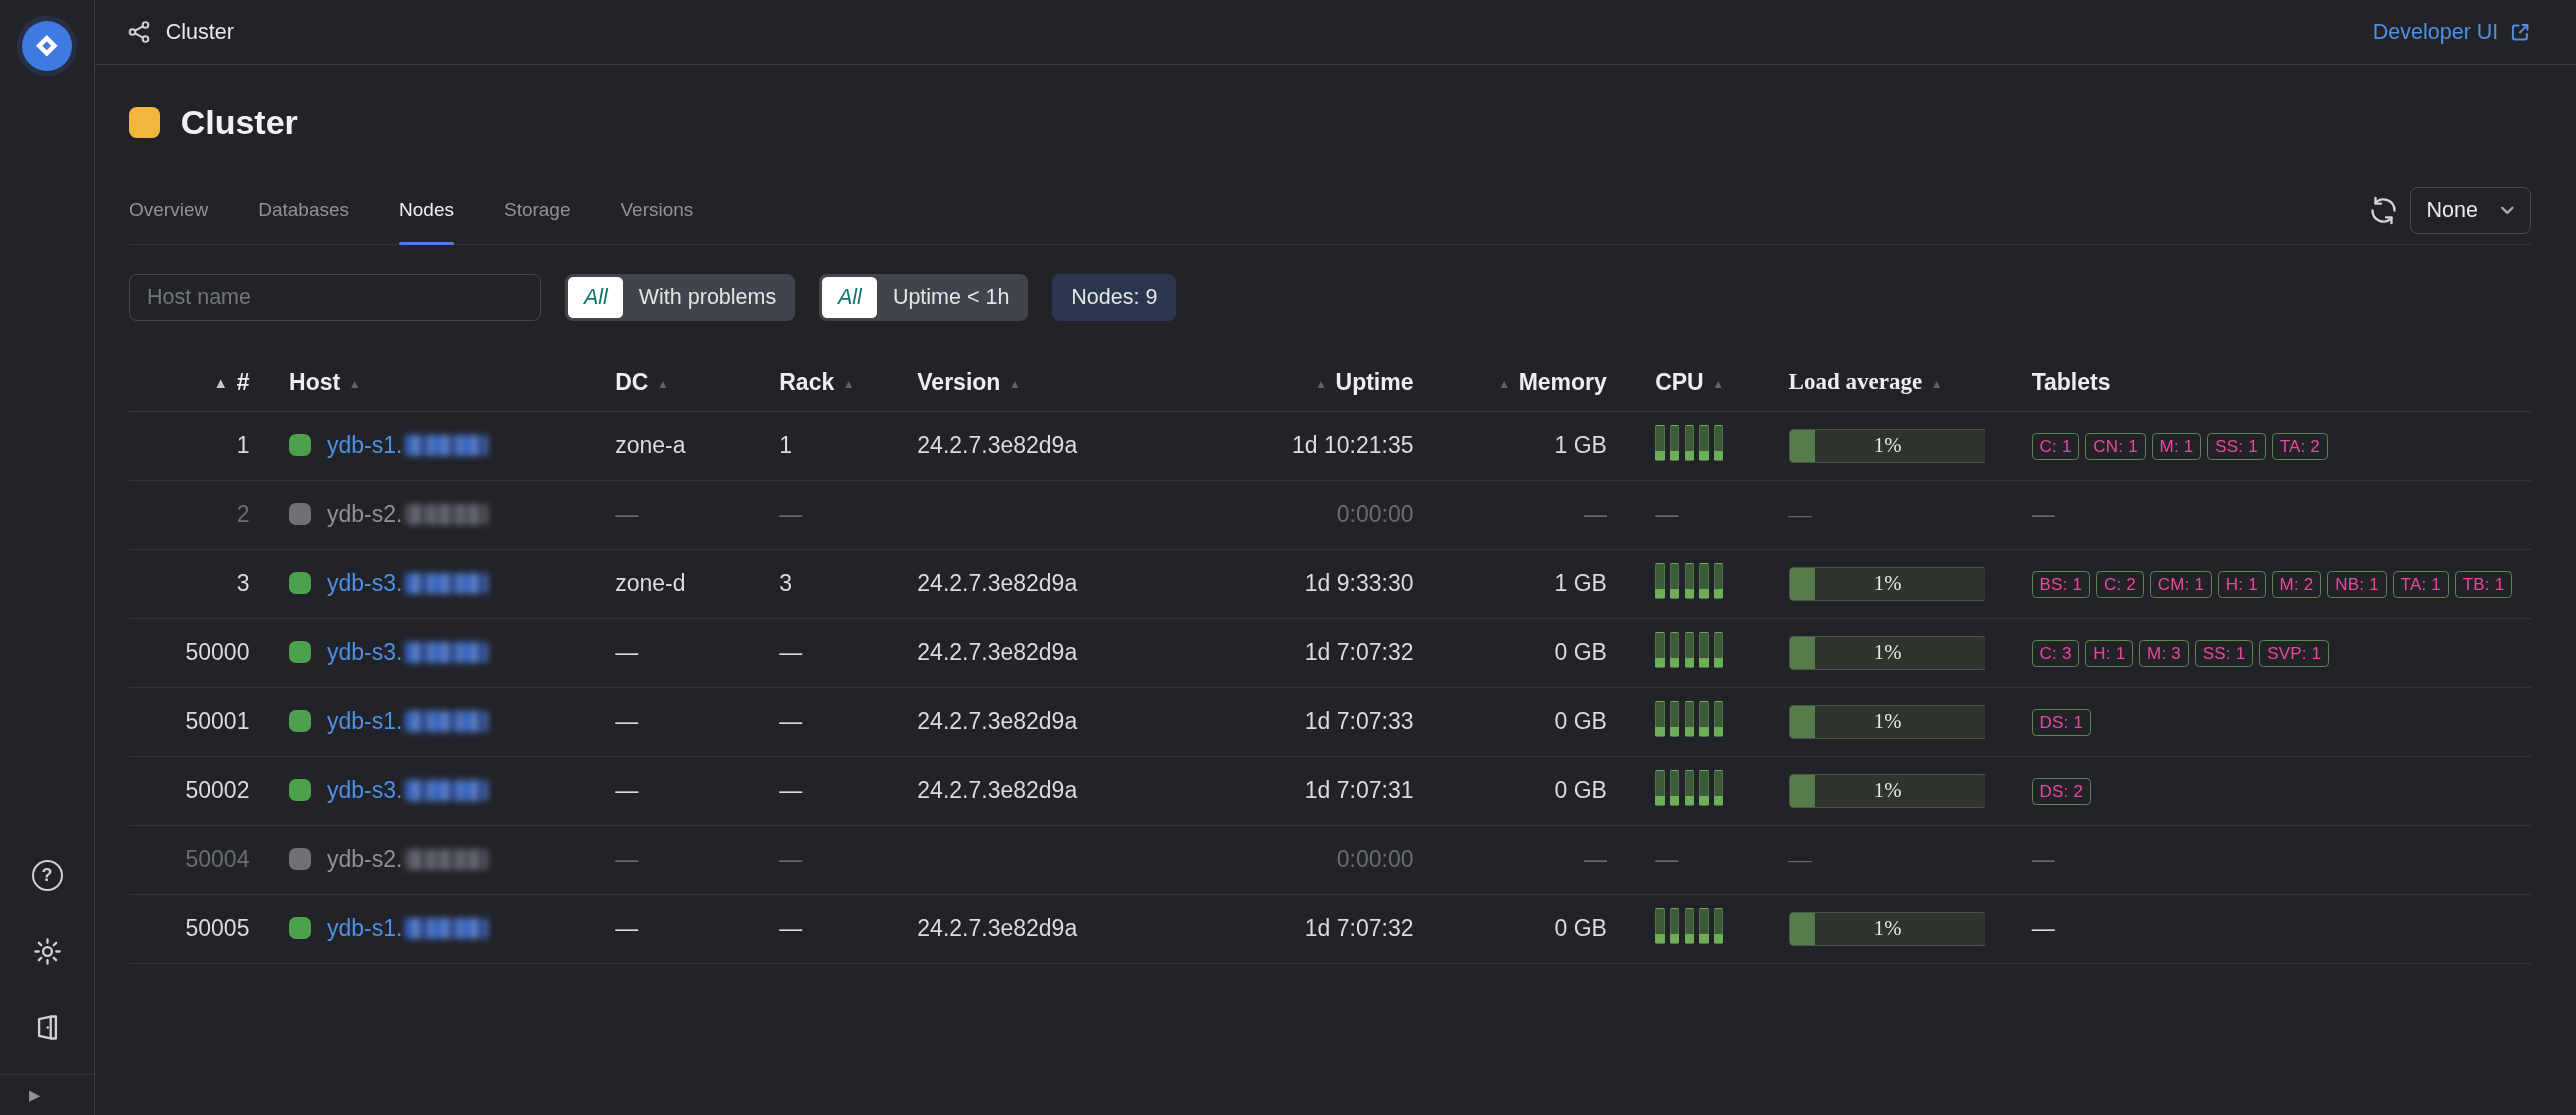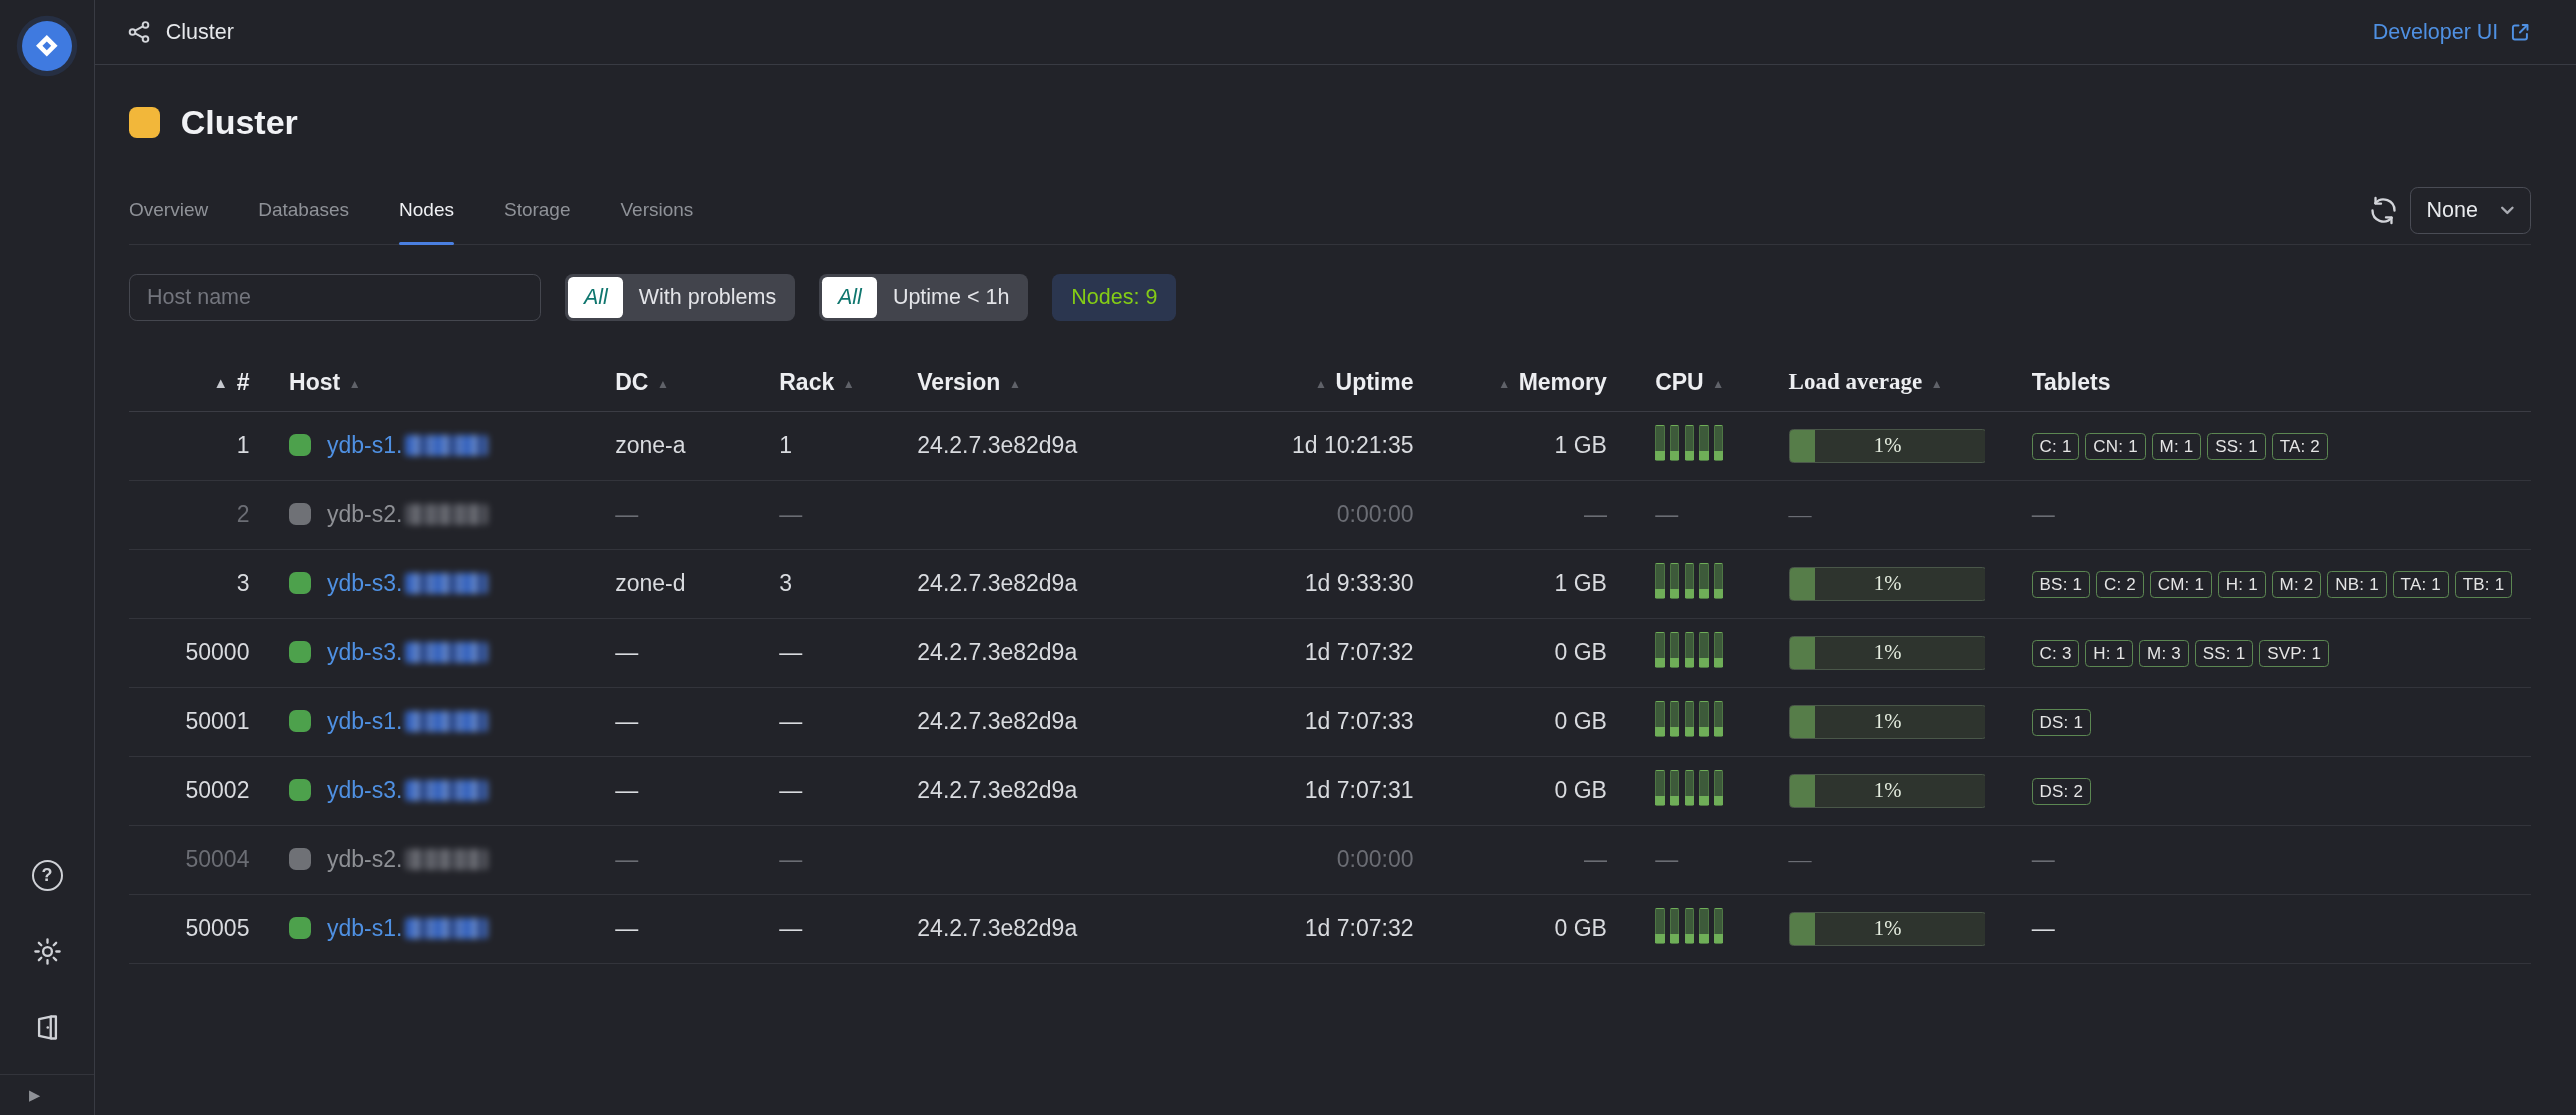--- a/index.html
+++ b/index.html
@@ -45,21 +45,21 @@
     justify-content:space-between; padding:0 12px 0 15.5px; font-size:21.5px; color:#e8eaed; gap:12px; cursor:pointer; }
 
   
   .filters-row { margin-top:29px; display:flex; align-items:center; gap:24px; }
   .host-input { width:412px; height:47px; background:transparent; border:0.9px solid #45474f; border-radius:7.8px;
     color:#e8eaed; font-size:21.5px; padding:0 17px; outline:none; font-family:inherit; }
   .host-input::placeholder { color:#73757d; }
   .segmented { background:#42444c; border-radius:7.8px; padding:3.4px; display:flex; height:47px; }
   .seg { padding:0 15.5px; display:flex; align-items:center; font-size:21.5px; color:#e3e4e8; border-radius:5.2px; cursor:pointer; white-space:nowrap; }
   .seg.selected { background:#ffffff; color:#0f766e;font-style:italic; }
-  .count-chip { height:47px; padding:0 19px; background:rgba(82,129,235,0.20); color:#84cc16; border-radius:7.8px;
+  .count-chip { height:47px; padding:0 19px; background:rgba(82,129,235,0.20); color:#e5e5e5; border-radius:7.8px;
     display:flex; align-items:center; font-size:21.5px; white-space:nowrap; }
 
   
   .nodes-table { margin-top:33px; border-collapse:collapse; table-layout:fixed; width:2402px; }
   th { font-size:23px; font-weight:600; color:#edeef1; height:57px; vertical-align:middle; text-align:left;
     border-bottom:0.9px solid #3b3c44; white-space:nowrap; cursor:pointer; }
   td { height:69px; vertical-align:middle; font-size:23px; text-align:left; border-bottom:0.9px solid #33343b;
     color:#d9dbdf; white-space:nowrap; overflow:hidden; }
   th:nth-child(1), td:nth-child(1) { text-align:right; padding-right:8.6px; }
   th:nth-child(2), td:nth-child(2) { padding-left:31px; }
@@ -86,21 +86,21 @@
   .cpu-meter { display:inline-flex; gap:5.2px; align-items:flex-end; height:36px; }
   .cpu-bar { display:inline-block; width:9.5px; height:36px; border-radius:1.7px;
     background:linear-gradient(to top,#6fae58 0%,#6fae58 26%,#3d5a3a 26%,#3d5a3a 100%);
     border:0.9px solid rgba(111,174,88,0.35); }
 
   .load-track { position:relative; width:198px; height:34px; background:#2e342e; border:0.9px solid #4a5749; border-radius:4.3px;
     display:flex; align-items:center; justify-content:center; overflow:hidden; }
   .load-fill { position:absolute; left:0; top:0; bottom:0; background:#567d49; }
   .load-label { position:relative; font-size:20.7px; color:#e4ecdf; z-index:1; }
 
-  .tablet-badge { display:inline-block; font-size:17px; color:#e5e5e5; border:0.9px solid #5c8752; border-radius:4.3px;
+  .tablet-badge { display:inline-block; font-size:17px; color:#ec4899; border:0.9px solid #5c8752; border-radius:4.3px;
     padding:4.3px 6.9px; margin-right:6px; line-height:1; letter-spacing:0.2px; cursor:pointer;text-align:center; }
 </style>
 </head>
 <body>
 
 <div class="app">
 
   <div class="sidebar">
     <div class="logo-btn">
       <svg width="27.6" height="27.6" viewBox="0 0 24 24">

